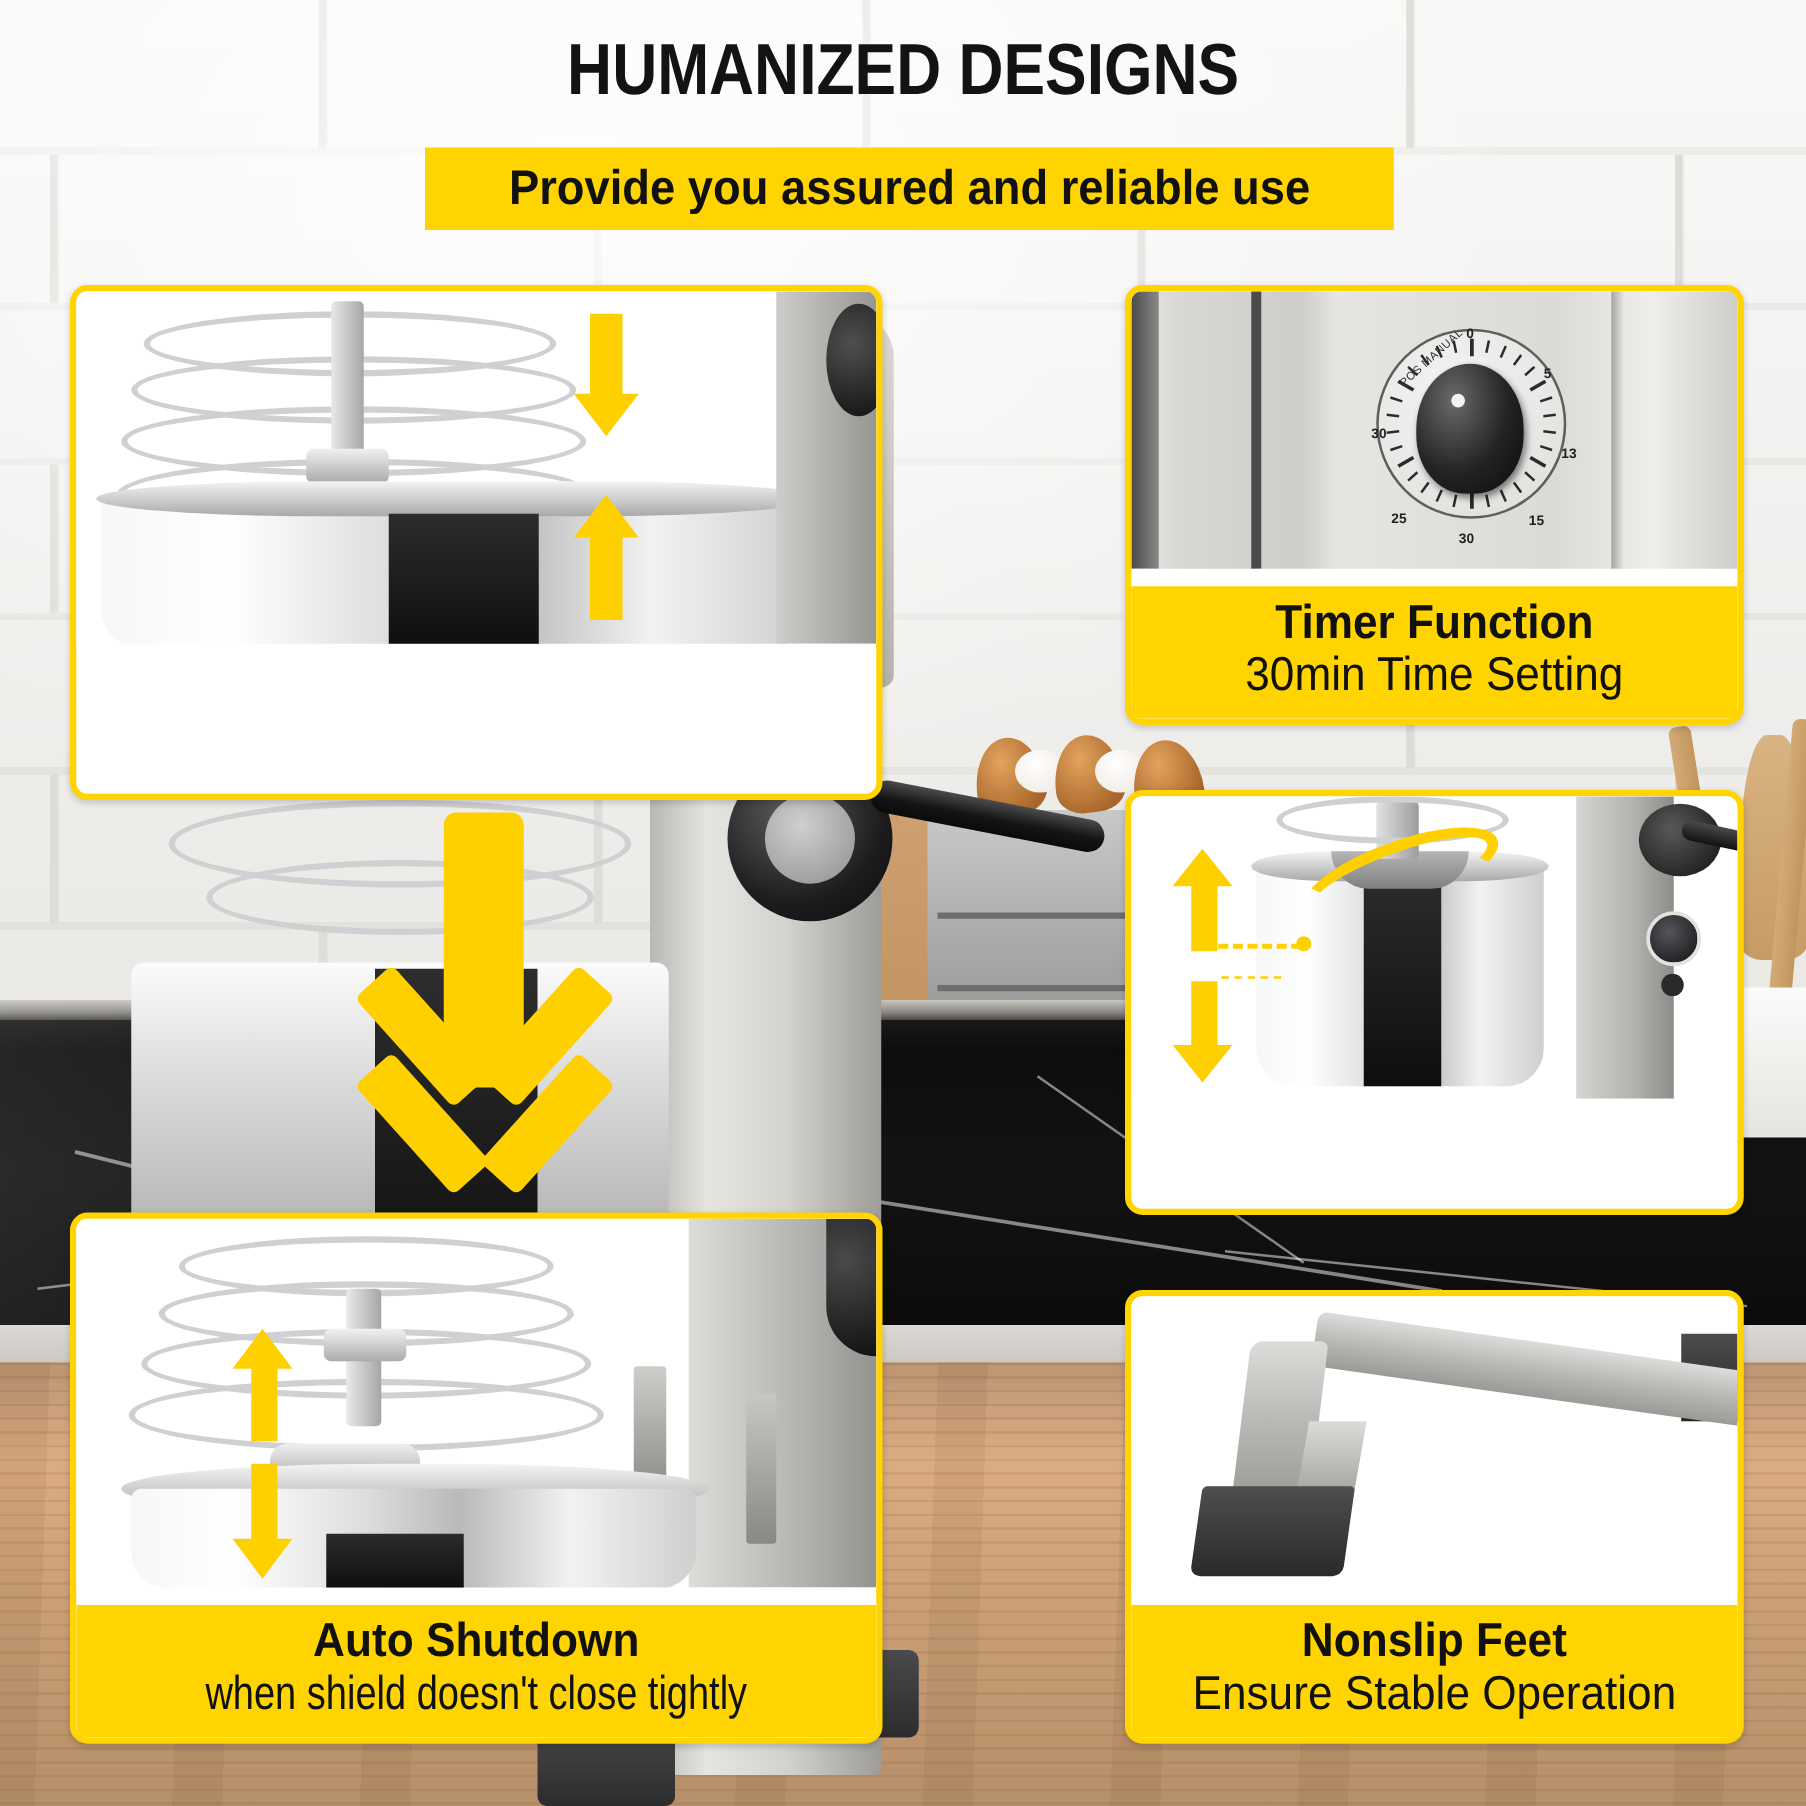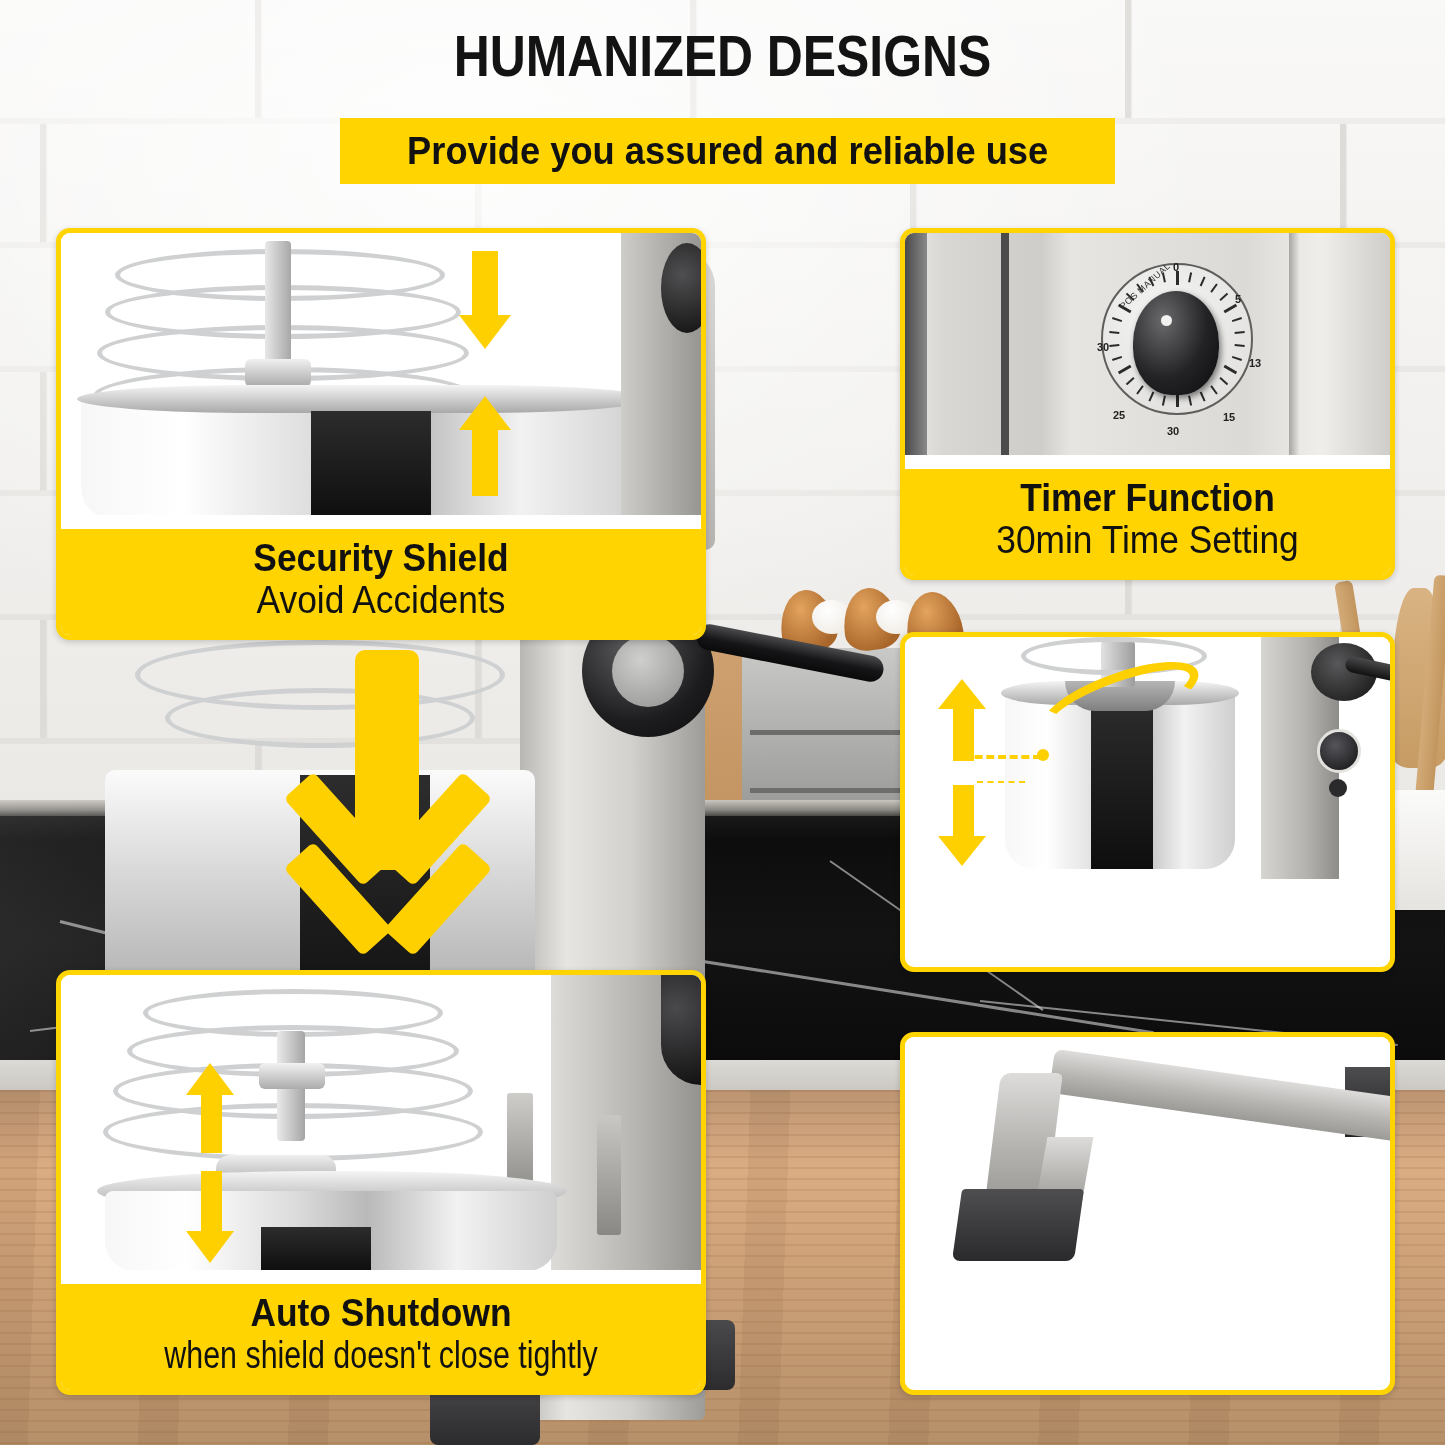--- a/index.html
+++ b/index.html
@@ -416,24 +416,20 @@
 
     <div style="position:absolute;left:398px;top:18px;width:52px;height:100px;">
       <div class="shaft" style="left:13px; top:0px; width:26px; height:66px;"></div>
       <div class="headT headDownTri" style="left:0px; top:64px;"></div>
     </div>
 
     <div style="position:absolute;left:398px;top:163px;width:52px;height:100px;">
       <div class="headT headUpTri" style="left:0px; top:0px;"></div>
       <div class="shaft" style="left:13px; top:33px; width:26px; height:67px;"></div>
     </div>
-  </div>
-  <div class="caption">
-    <span class="cap-title">Security Shield</span>
-    <span class="cap-sub">Avoid Accidents</span>
   </div>
 </div>
 
 <div class="panel" style="left:900px; top:228px; width:495px; height:352px;">
   <div class="photo" style="height:222px;background:linear-gradient(90deg,#eceae6 0%,#d9d7d3 8%,#cfcdc9 28%,#e7e5e1 34%,#dcdad6 70%,#f0eeea 86%,#cfcdc9 100%);">
     <div style="position:absolute;left:0px;top:0px;width:22px;height:222px;background:linear-gradient(90deg,#4a4a4a,#8a8a8a);"></div>
     <div style="position:absolute;left:96px;top:0px;width:8px;height:222px;background:#4b4b4b;"></div>
     <div style="position:absolute;left:384px;top:0px;width:10px;height:222px;background:linear-gradient(90deg,#a7a5a1,#e6e4e0);"></div>
 
     <div class="dialFace" style="left:196px; top:30px; width:152px; height:152px;"></div>
@@ -573,13 +569,17 @@
 
 <div class="panel" style="left:900px; top:1032px; width:495px; height:363px;">
   <div class="photo" style="height:238px;">
     <div style="position:absolute;left:440px;top:30px;width:55px;height:70px;background:linear-gradient(180deg,#4d4d4f,#232325);"></div>
 
     <div class="legBar" style="left:150px; top:12px; width:360px; height:44px; transform:rotate(8deg); transform-origin:left top; border-radius:8px 4px 4px 8px;"></div>
     <div class="legBar" style="left:88px; top:36px; width:62px; height:128px; transform:skewX(-7deg); border-radius:10px 6px 2px 2px;"></div>
     <div class="legBar" style="left:136px; top:100px; width:46px; height:72px; transform:skewX(-10deg);"></div>
     <div class="footCap" style="left:52px; top:152px; width:122px; height:72px; transform:skewX(-8deg);"></div>
   </div>
+  <div class="caption">
+    <span class="cap-title">Nonslip Feet</span>
+    <span class="cap-sub">Ensure Stable Operation</span>
+  </div>
 </div>
 
 </body></html>

